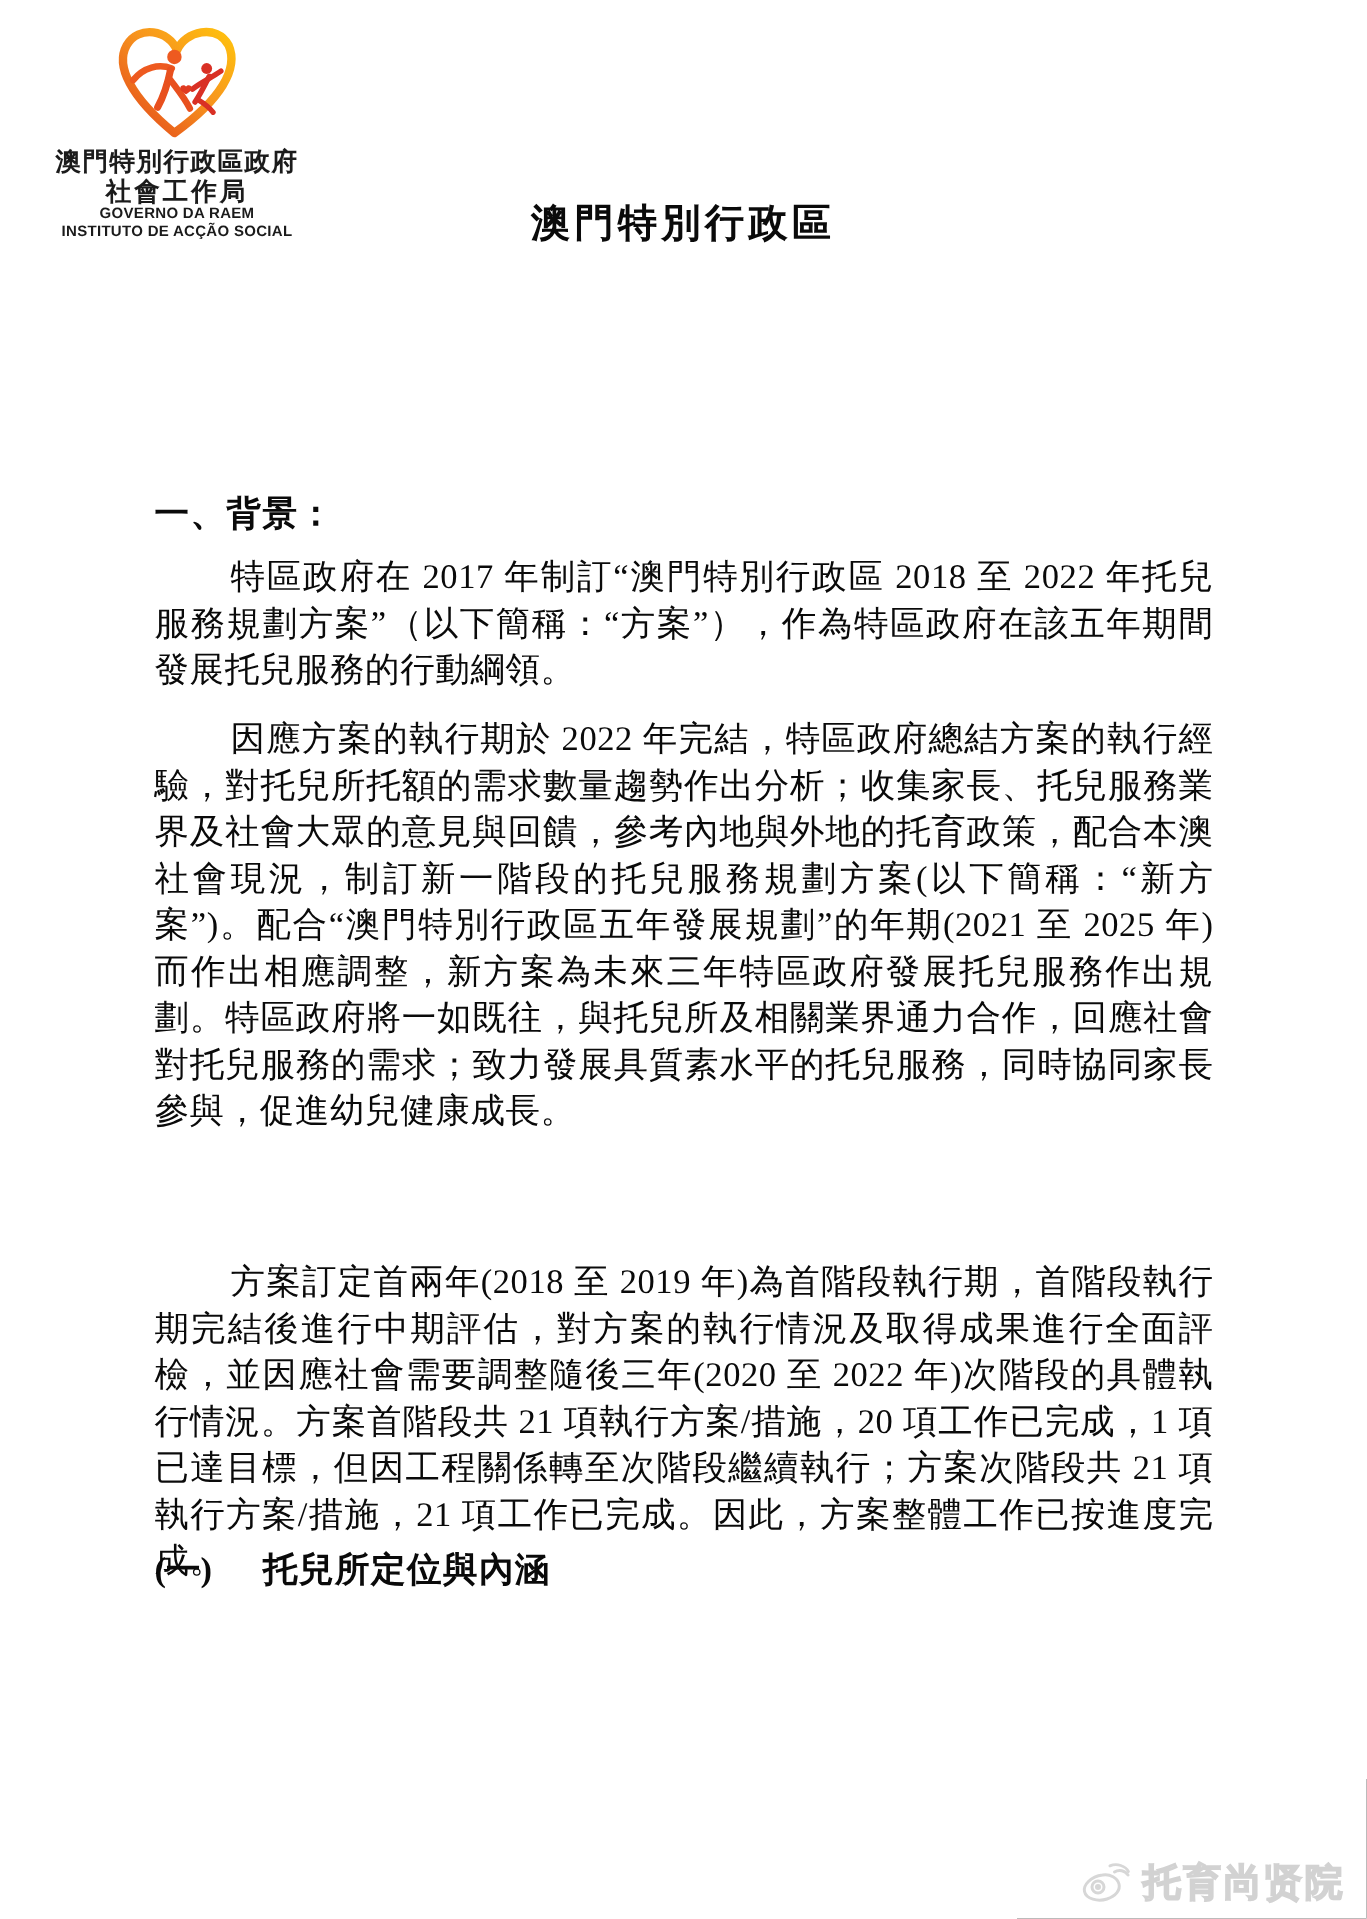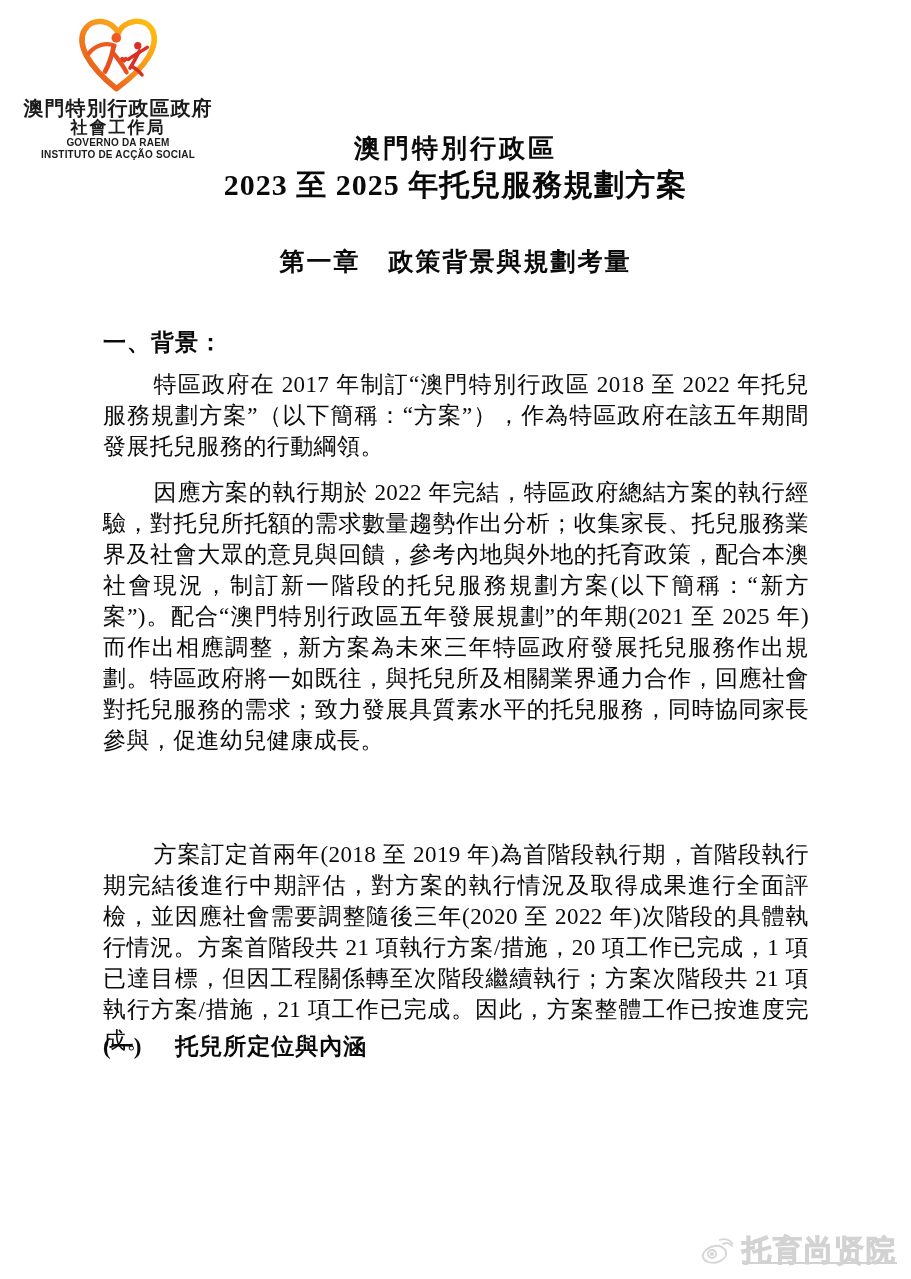--- a/index.html
+++ b/index.html
@@ -6,21 +6,21 @@
   .page {
     position:relative; width:911px; height:1279px; margin:0 auto;
     background:#ffffff; overflow:hidden;
     font-family:"Liberation Serif","DejaVu Serif",serif; color:#0a0a0a;
   }
 
   
   .logo-block { position:absolute; left:22px; top:14px; width:192px; text-align:center; }
   .logo-svg { display:block; margin:0 auto; width:86px; height:84px; }
   .org-cn { font-family:"Liberation Sans","DejaVu Sans",sans-serif; font-weight:700; color:#1b1b1b; }
-  .org-cn1 { font-size:20px; line-height:20px; letter-spacing:1px; }
+  .org-cn1 { font-size:17px; line-height:20px; letter-spacing:1px; }
   .org-cn2 { font-size:17px; line-height:19px; letter-spacing:2px; }
   .org-pt { font-family:"Liberation Sans","DejaVu Sans",sans-serif; font-weight:700; color:#1b1b1b; font-size:10px; line-height:12px; letter-spacing:0.2px; }
 
   
   .doc-title { position:absolute; left:0; top:132px; width:100%; text-align:center; }
   .title-l1 { font-size:26px; font-weight:700; letter-spacing:3px; line-height:34px; }
   .title-l2 { font-size:30px; font-weight:700; letter-spacing:1px; line-height:38px; }
 
   .chapter { position:absolute; left:0; top:245px; width:100%; text-align:center;
              font-size:25px; font-weight:700; letter-spacing:2px; }
@@ -38,21 +38,21 @@
   .para2 { top:477px; }
   .para3 { top:839px; }
   .para4 { top:1079px; }
 
   .sub-heading { position:absolute; left:103px; top:1031px; font-size:23px; font-weight:700; }
   .sub-title { margin-left:34px; letter-spacing:1px; }
 
   
   .watermark { position:absolute; right:14px; bottom:8px; display:flex; align-items:center; gap:7px;
                font-family:"Liberation Sans","DejaVu Sans",sans-serif; font-weight:700;
-               font-size:29px; letter-spacing:2px; color:#e6e6e6;text-decoration:underline;
+               font-size:25px; letter-spacing:2px; color:#e6e6e6;
                -webkit-text-stroke:1px #d2d2d2; }
   .watermark svg { -webkit-text-stroke:0; }
 </style>
 </head>
 <body>
 
 <div class="page">
 
   <div class="logo-block">
     <svg class="logo-svg" viewBox="0 0 100 96" aria-hidden="true">
@@ -79,26 +79,22 @@
       <path d="M57 50 c-1.5-2 -4.5-1 -4.5 1.2 c0 1.8 2.5 3.3 4.5 4.8 c2-1.5 4.5-3 4.5-4.8 c0-2.2 -3-3.2 -4.5-1.2 Z" fill="#e03a20"></path>
     </svg>
     <div class="org-cn org-cn1">澳門特別行政區政府</div>
     <div class="org-cn org-cn2">社會工作局</div>
     <div class="org-pt">GOVERNO DA RAEM</div>
     <div class="org-pt">INSTITUTO DE ACÇÃO SOCIAL</div>
   </div>
 
   <div class="doc-title">
     <div class="title-l1">澳門特別行政區</div>
-    <div class="title-l2">2023 至 2025 年托兒服務規劃方案</div>
   </div>
 
-  <div class="chapter">
-    <span>第一章</span><span class="chapter-title">政策背景與規劃考量</span>
-  </div>
 
   <div class="sec-heading sec1">一、背景：</div>
   <p class="body-para para1">特區政府在 2017 年制訂“澳門特別行政區 2018 至 2022 年托兒服務規劃方案”（以下簡稱：“方案”），作為特區政府在該五年期間發展托兒服務的行動綱領。</p>
   <p class="body-para para2">因應方案的執行期於 2022 年完結，特區政府總結方案的執行經驗，對托兒所托額的需求數量趨勢作出分析；收集家長、托兒服務業界及社會大眾的意見與回饋，參考內地與外地的托育政策，配合本澳社會現況，制訂新一階段的托兒服務規劃方案(以下簡稱：“新方案”)。配合“澳門特別行政區五年發展規劃”的年期(2021 至 2025 年)而作出相應調整，新方案為未來三年特區政府發展托兒服務作出規劃。特區政府將一如既往，與托兒所及相關業界通力合作，回應社會對托兒服務的需求；致力發展具質素水平的托兒服務，同時協同家長參與，促進幼兒健康成長。</p>
 
   <p class="body-para para3">方案訂定首兩年(2018 至 2019 年)為首階段執行期，首階段執行期完結後進行中期評估，對方案的執行情況及取得成果進行全面評檢，並因應社會需要調整隨後三年(2020 至 2022 年)次階段的具體執行情況。方案首階段共 21 項執行方案/措施，20 項工作已完成，1 項已達目標，但因工程關係轉至次階段繼續執行；方案次階段共 21 項執行方案/措施，21 項工作已完成。因此，方案整體工作已按進度完成。</p>
 
   <div class="sub-heading">
     <span>(一)</span><span class="sub-title">托兒所定位與內涵</span>
   </div>

